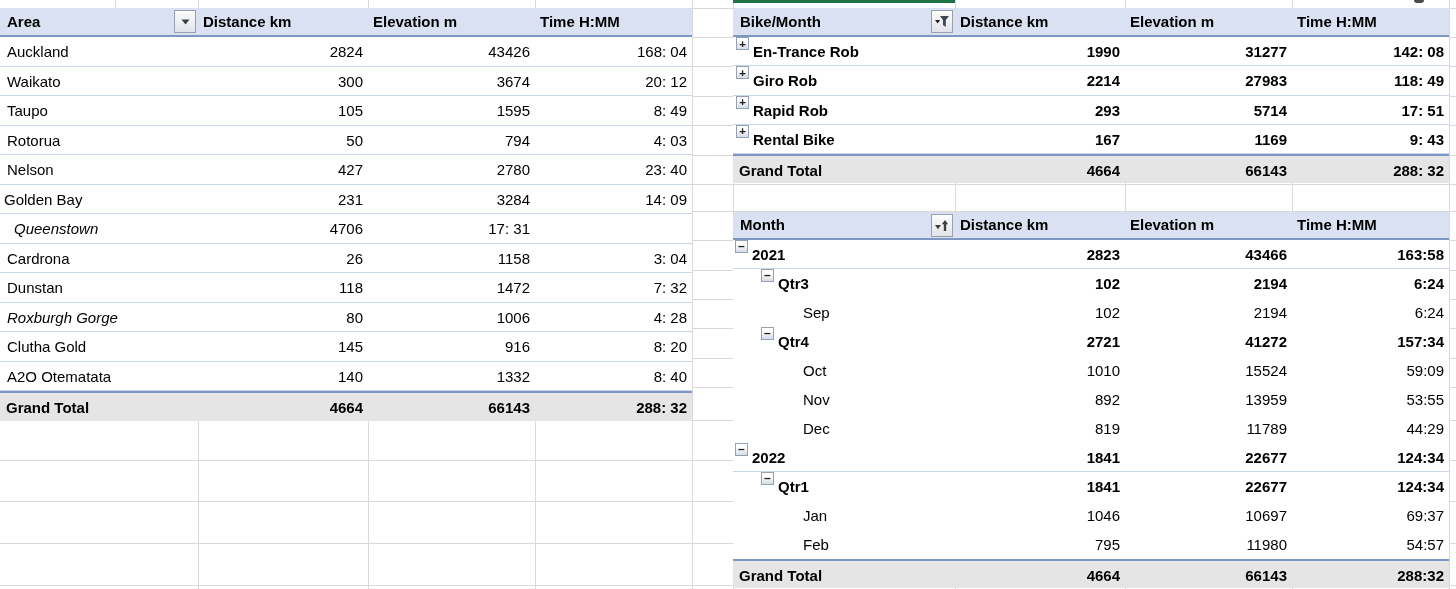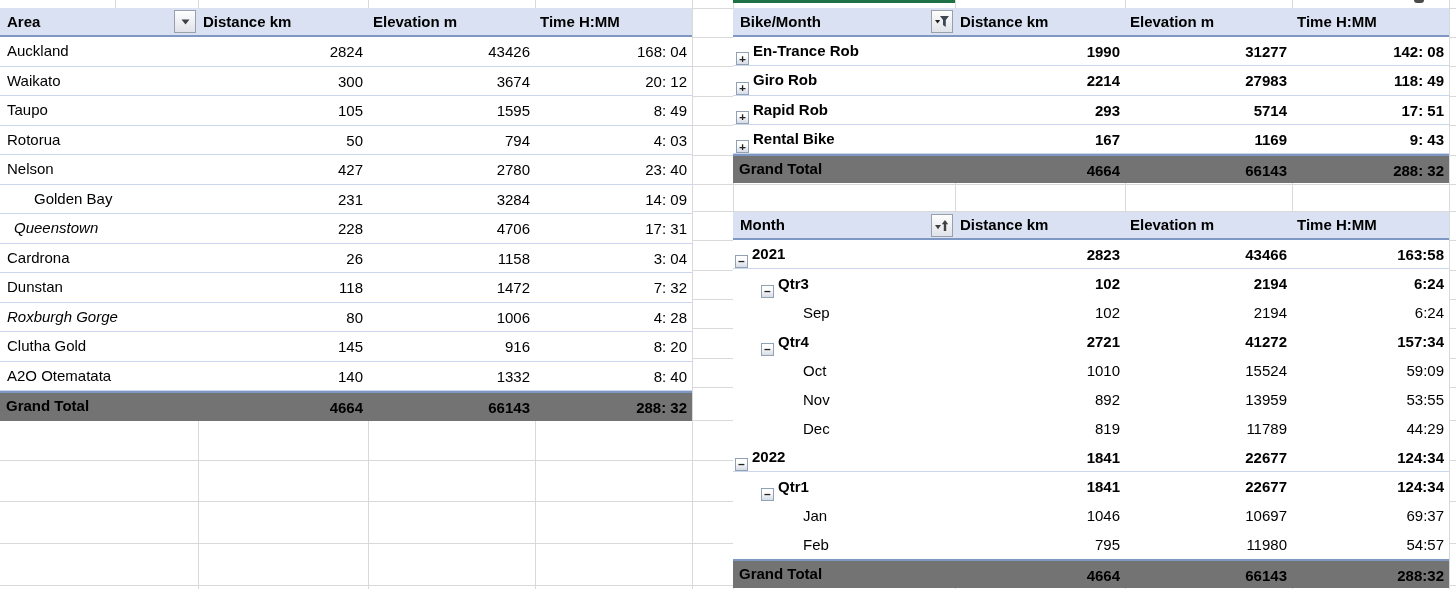--- a/index.html
+++ b/index.html
@@ -11,25 +11,25 @@
   .hline{position:absolute;height:1px;background:#d9d9d9;}
   .ptable{position:absolute;background:#ffffff;}
   .row{display:grid;position:relative;box-sizing:border-box;}
   .tA .row{grid-template-columns:198px 170px 167px 157px;height:29.5px;line-height:29.5px;}
   .tA .hrow{height:29px;line-height:27px;}
   .tB .row{grid-template-columns:222px 170px 167px 157px;height:29.3px;line-height:29.3px;}
   .tB .hrow{height:29px;line-height:27px;}
   .tC .row{grid-template-columns:222px 170px 167px 157px;height:29px;line-height:29px;}
   .tC .hrow{height:28px;line-height:26px;}
   .hrow{background:#D9E1F2;font-weight:bold;border-bottom:2px solid #7E97C3;}
-  .grow{background:#737373;font-weight:bold;border-top:2px solid #7E97C3;}
+  .grow{background:#e5e5e5;font-weight:bold;border-top:2px solid #7E97C3;}
   .sep{border-bottom:1px solid #C9D6EC;}
   .bold{font-weight:bold;}
   .cell{overflow:hidden;white-space:nowrap;box-sizing:border-box;}
-  .lbl{display:flex;align-items:flex-end;gap:4px;}
+  .lbl{display:flex;align-items:flex-start;gap:4px;}
   .num{text-align:right;padding-right:5px;}
   .hnum{text-align:left;padding-left:5px;}
   .tgl{
     width:13px;height:13px;flex:0 0 13px;box-sizing:border-box;
     border:1px solid #93A1B5;background:linear-gradient(180deg,#ffffff 30%,#d6dce6);
     display:flex;align-items:center;justify-content:center;
     font:bold 11px/10px "DejaVu Sans Mono",monospace;color:#222;
   }
   .fbtn{
     position:absolute;top:2px;width:22px;height:23px;box-sizing:border-box;
@@ -120,32 +120,31 @@
       </div>
       <div class="row drow sep">
         <div class="cell lbl" style="padding-left: 7px;">
           <span>Nelson</span>
         </div>
         <div class="cell num">427</div>
         <div class="cell num">2780</div>
         <div class="cell num">23: 40</div>
       </div>
       <div class="row drow sep">
-        <div class="cell lbl" style="padding-left: 10px; margin-left: 24px;">
+        <div class="cell lbl" style="padding-left: 4px;">
           <span>Golden Bay</span>
         </div>
         <div class="cell num">231</div>
         <div class="cell num">3284</div>
         <div class="cell num">14: 09</div>
       </div>
       <div class="row drow sep">
         <div class="cell lbl" style="padding-left: 14px; font-style: italic;">
           <span>Queenstown</span>
         </div>
-        <div class="cell num">228</div>
         <div class="cell num">4706</div>
         <div class="cell num">17: 31</div>
       </div>
       <div class="row drow sep">
         <div class="cell lbl" style="padding-left: 7px;">
           <span>Cardrona</span>
         </div>
         <div class="cell num">26</div>
         <div class="cell num">1158</div>
         <div class="cell num">3: 04</div>

